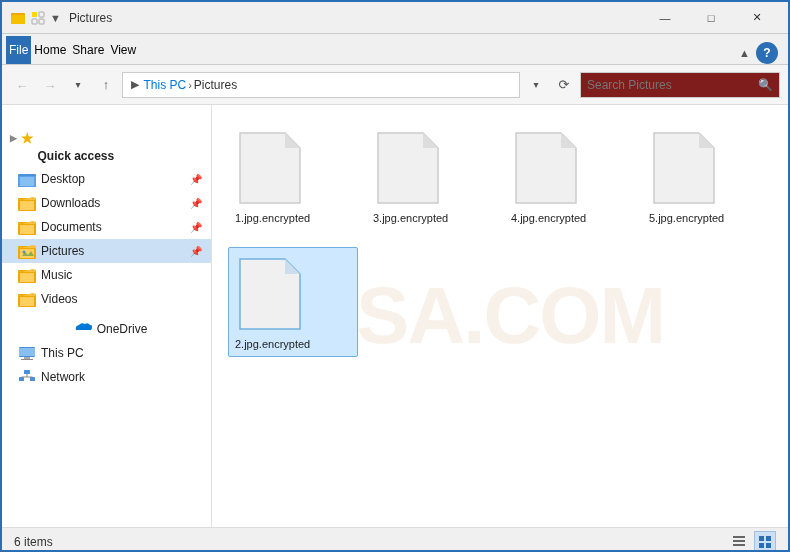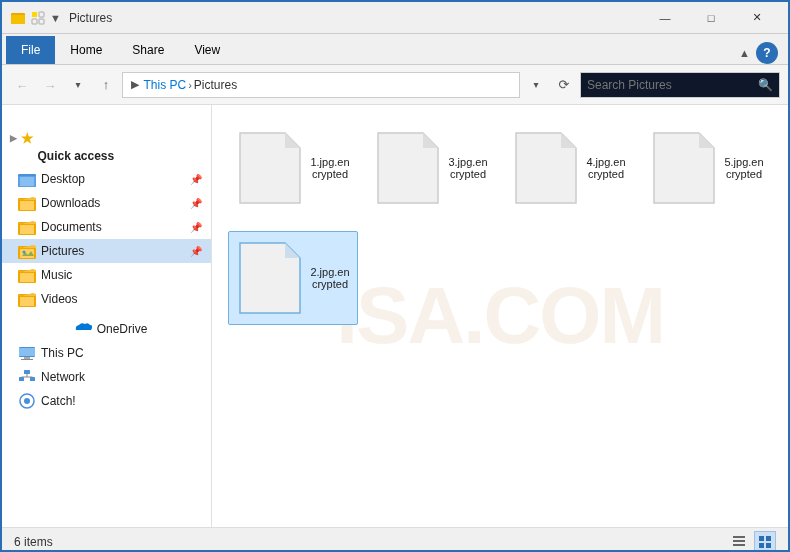--- a/index.html
+++ b/index.html
@@ -59,21 +59,21 @@
       background: #f0f0f0;
       border-bottom: 1px solid #ccc;
     }
     .ribbon-tabs {
       display: flex;
       align-items: flex-end;
       height: 30px;
       padding: 0 4px;
     }
     .ribbon-tab {
-      padding: 4px 14px;
+      padding: 4px 2px;
       cursor: pointer;
       font-size: 12px;
       height: 28px;
       display: flex;
       align-items: center;
       border: 1px solid transparent;
     }
     .ribbon-tab.active {
       background: #2a6fb5;
       color: #fff;
@@ -113,21 +113,21 @@
       padding: 0 8px;
       font-size: 12px;
       color: #333;
     }
     .path-sep { color: #555; margin: 0 2px; font-size: 11px; }
     .path-part { color: #0078d7; cursor: pointer; }
     .path-current { color: #333; }
     .search-box {
       height: 26px;
       border: 1px solid #ccc;
-      background: #0f172a;
+      background: #7f1d1d;
       display: flex;
       align-items: center;
       padding: 0 6px;
       width: 200px;
       font-size: 12px;
       color: #aaa;
       gap: 0;
     }
     .search-box input {
       border: none;
@@ -211,22 +211,22 @@
     
     .file-grid {
       display: grid;
       grid-template-columns: repeat(4, 130px);
       gap: 16px 8px;
       position: relative;
       z-index: 1;
     }
     .file-item {
       display: flex;
-      flex-direction: row;
-      align-items: center;
+      flex-direction: column;
+      align-items: flex-start;
       padding: 6px;
       cursor: pointer;
       border: 1px solid transparent;
       border-radius: 2px;
       gap: 4px;
     }
     .file-item.selected { background: #cde8ff; border-color: #70b0e0; }
     .file-icon {
       width: 70px;
       height: 80px;
@@ -455,29 +455,20 @@
           <rect x="1" y="8" width="5" height="4" fill="#4a90d9" rx="0.5"></rect>
           <rect x="12" y="8" width="5" height="4" fill="#4a90d9" rx="0.5"></rect>
           <line x1="9" y1="5" x2="9" y2="8" stroke="#888" stroke-width="1"></line>
           <line x1="9" y1="8" x2="3.5" y2="8" stroke="#888" stroke-width="1"></line>
           <line x1="9" y1="8" x2="14.5" y2="8" stroke="#888" stroke-width="1"></line>
         </svg>
       </span>
       <span>Network</span>
     </div>
 
-    <div class="sidebar-item">
-      <span class="sidebar-icon">
-        <svg width="18" height="16" viewBox="0 0 18 16">
-          <circle cx="9" cy="8" r="7" fill="none" stroke="#4a90d9" stroke-width="1.5"></circle>
-          <circle cx="9" cy="8" r="3" fill="#4a90d9"></circle>
-        </svg>
-      </span>
-      <span>Catch!</span>
-    </div>
   </div>
 
   <div class="content-area">
 
     <div class="watermark">iSA.COM</div>
 
     <div class="file-grid">
 
       <div class="file-item">
         <div class="file-icon">

